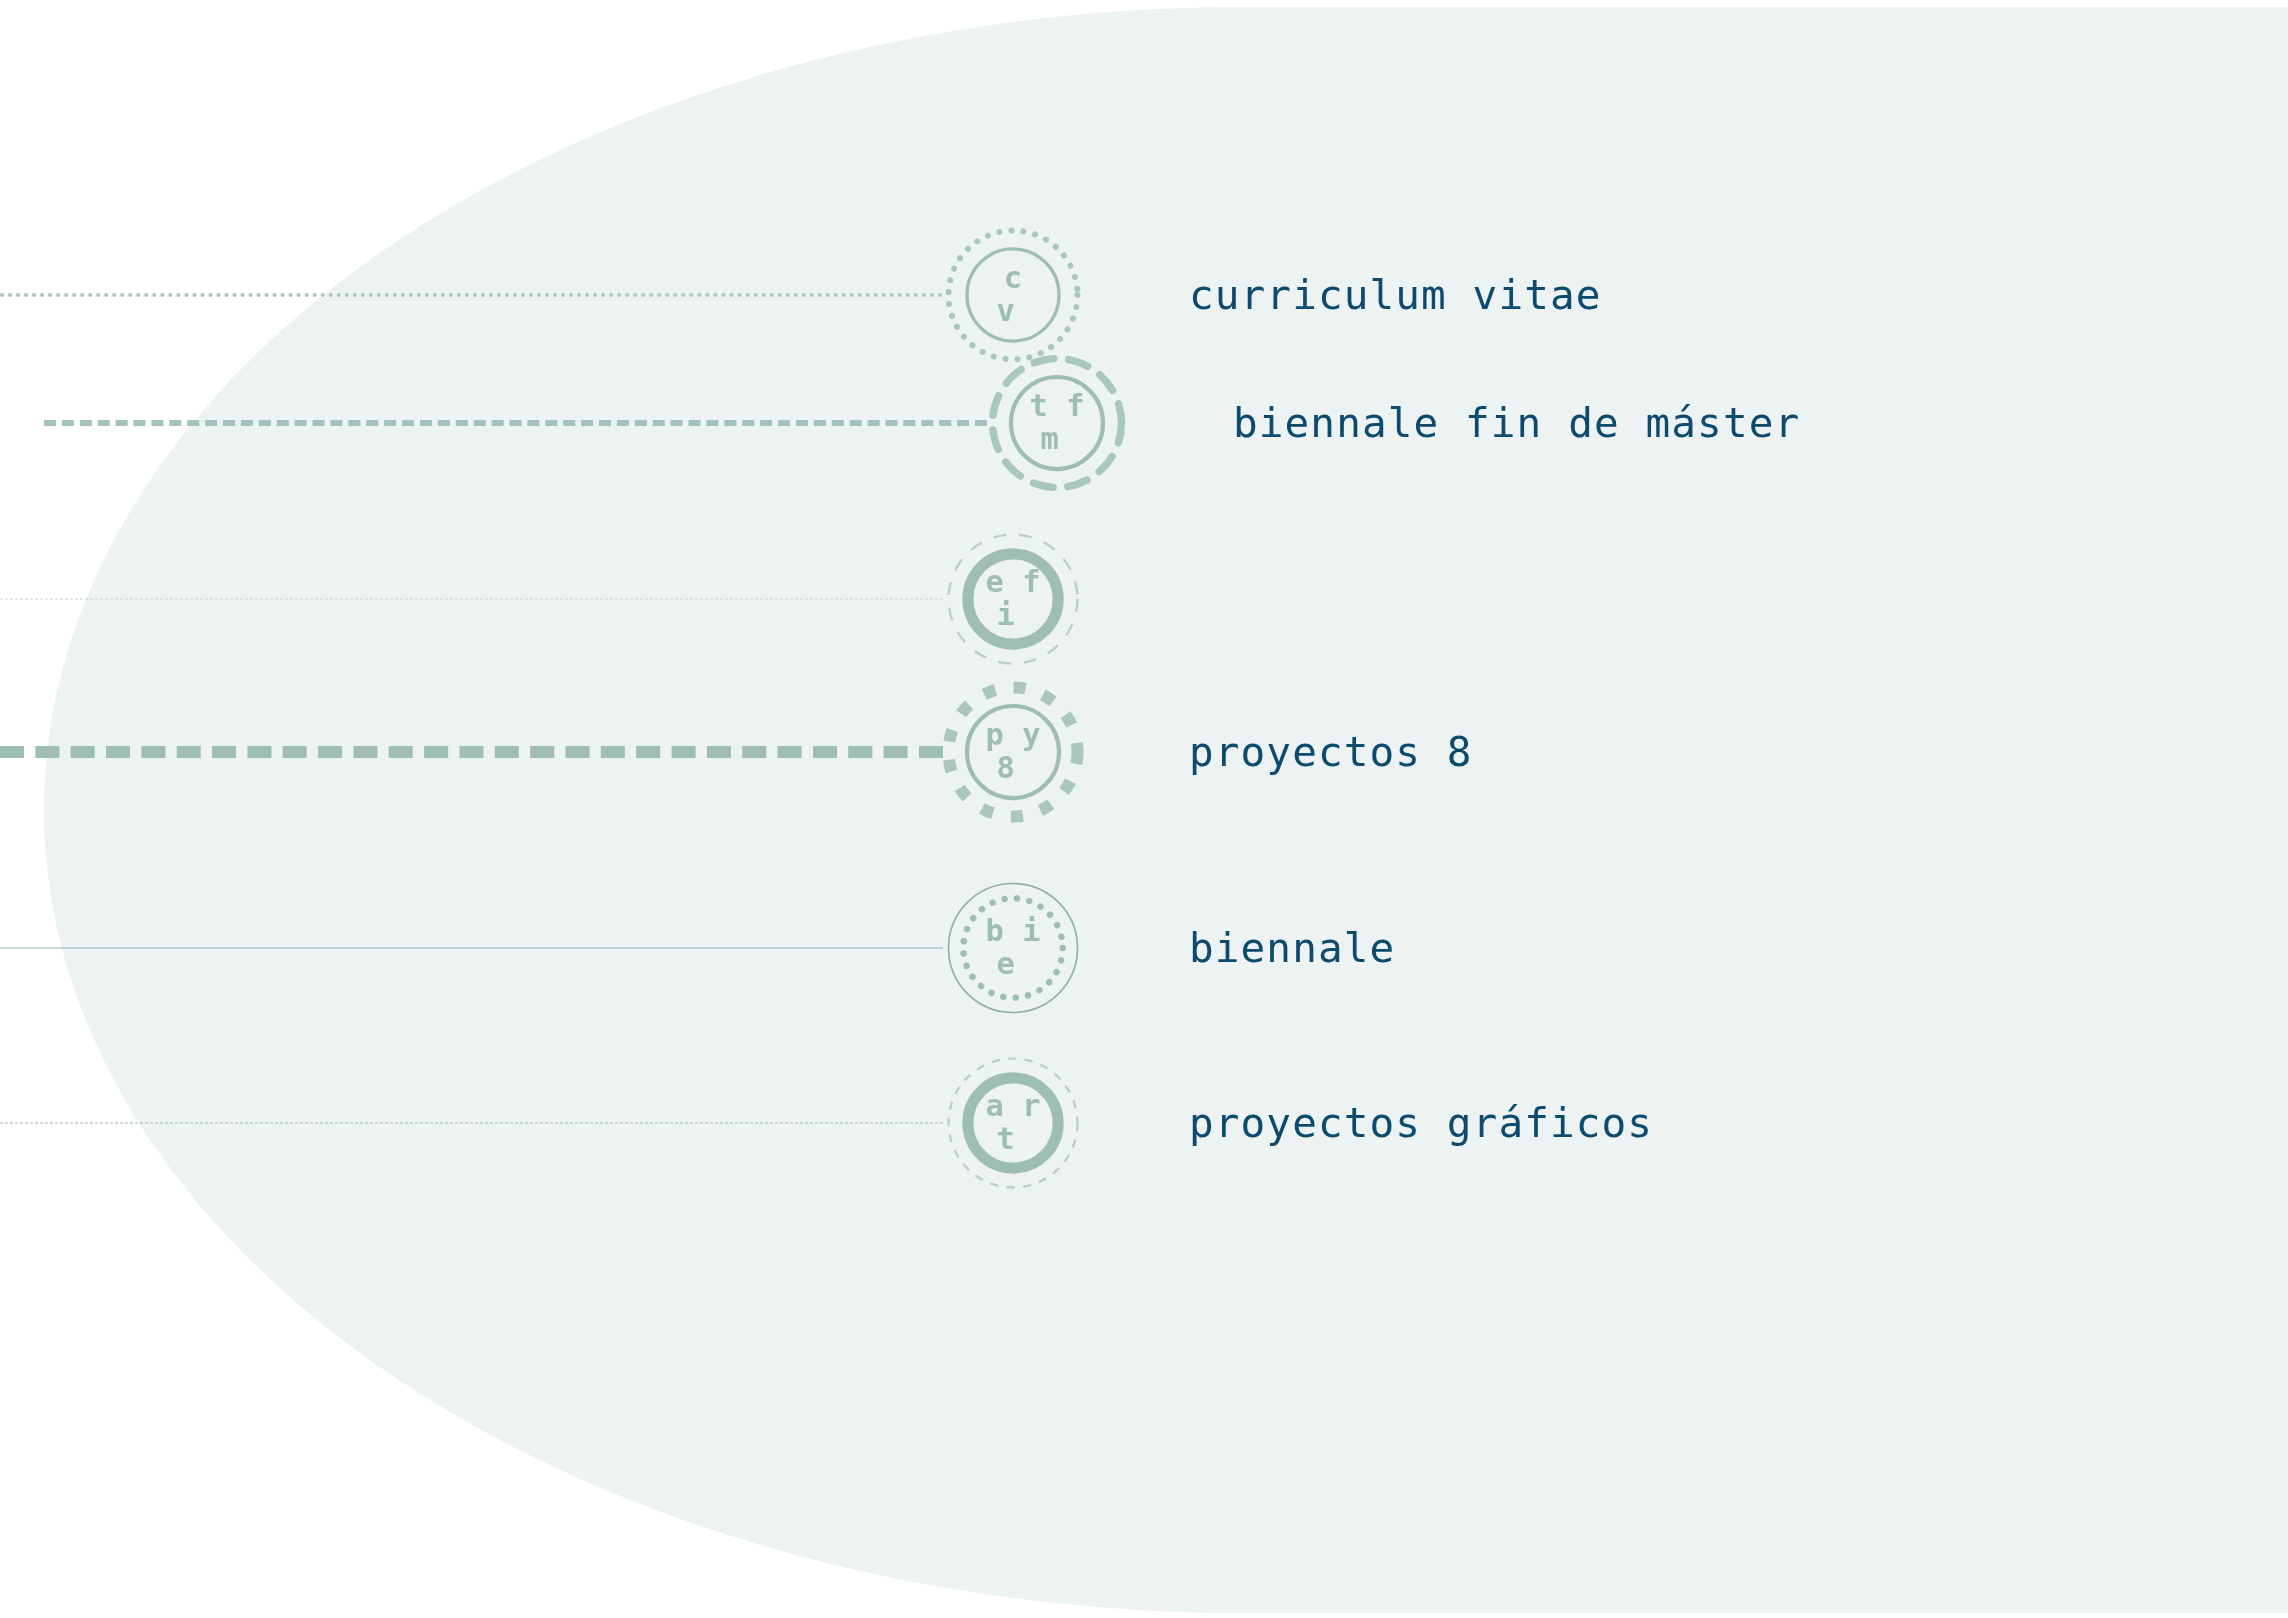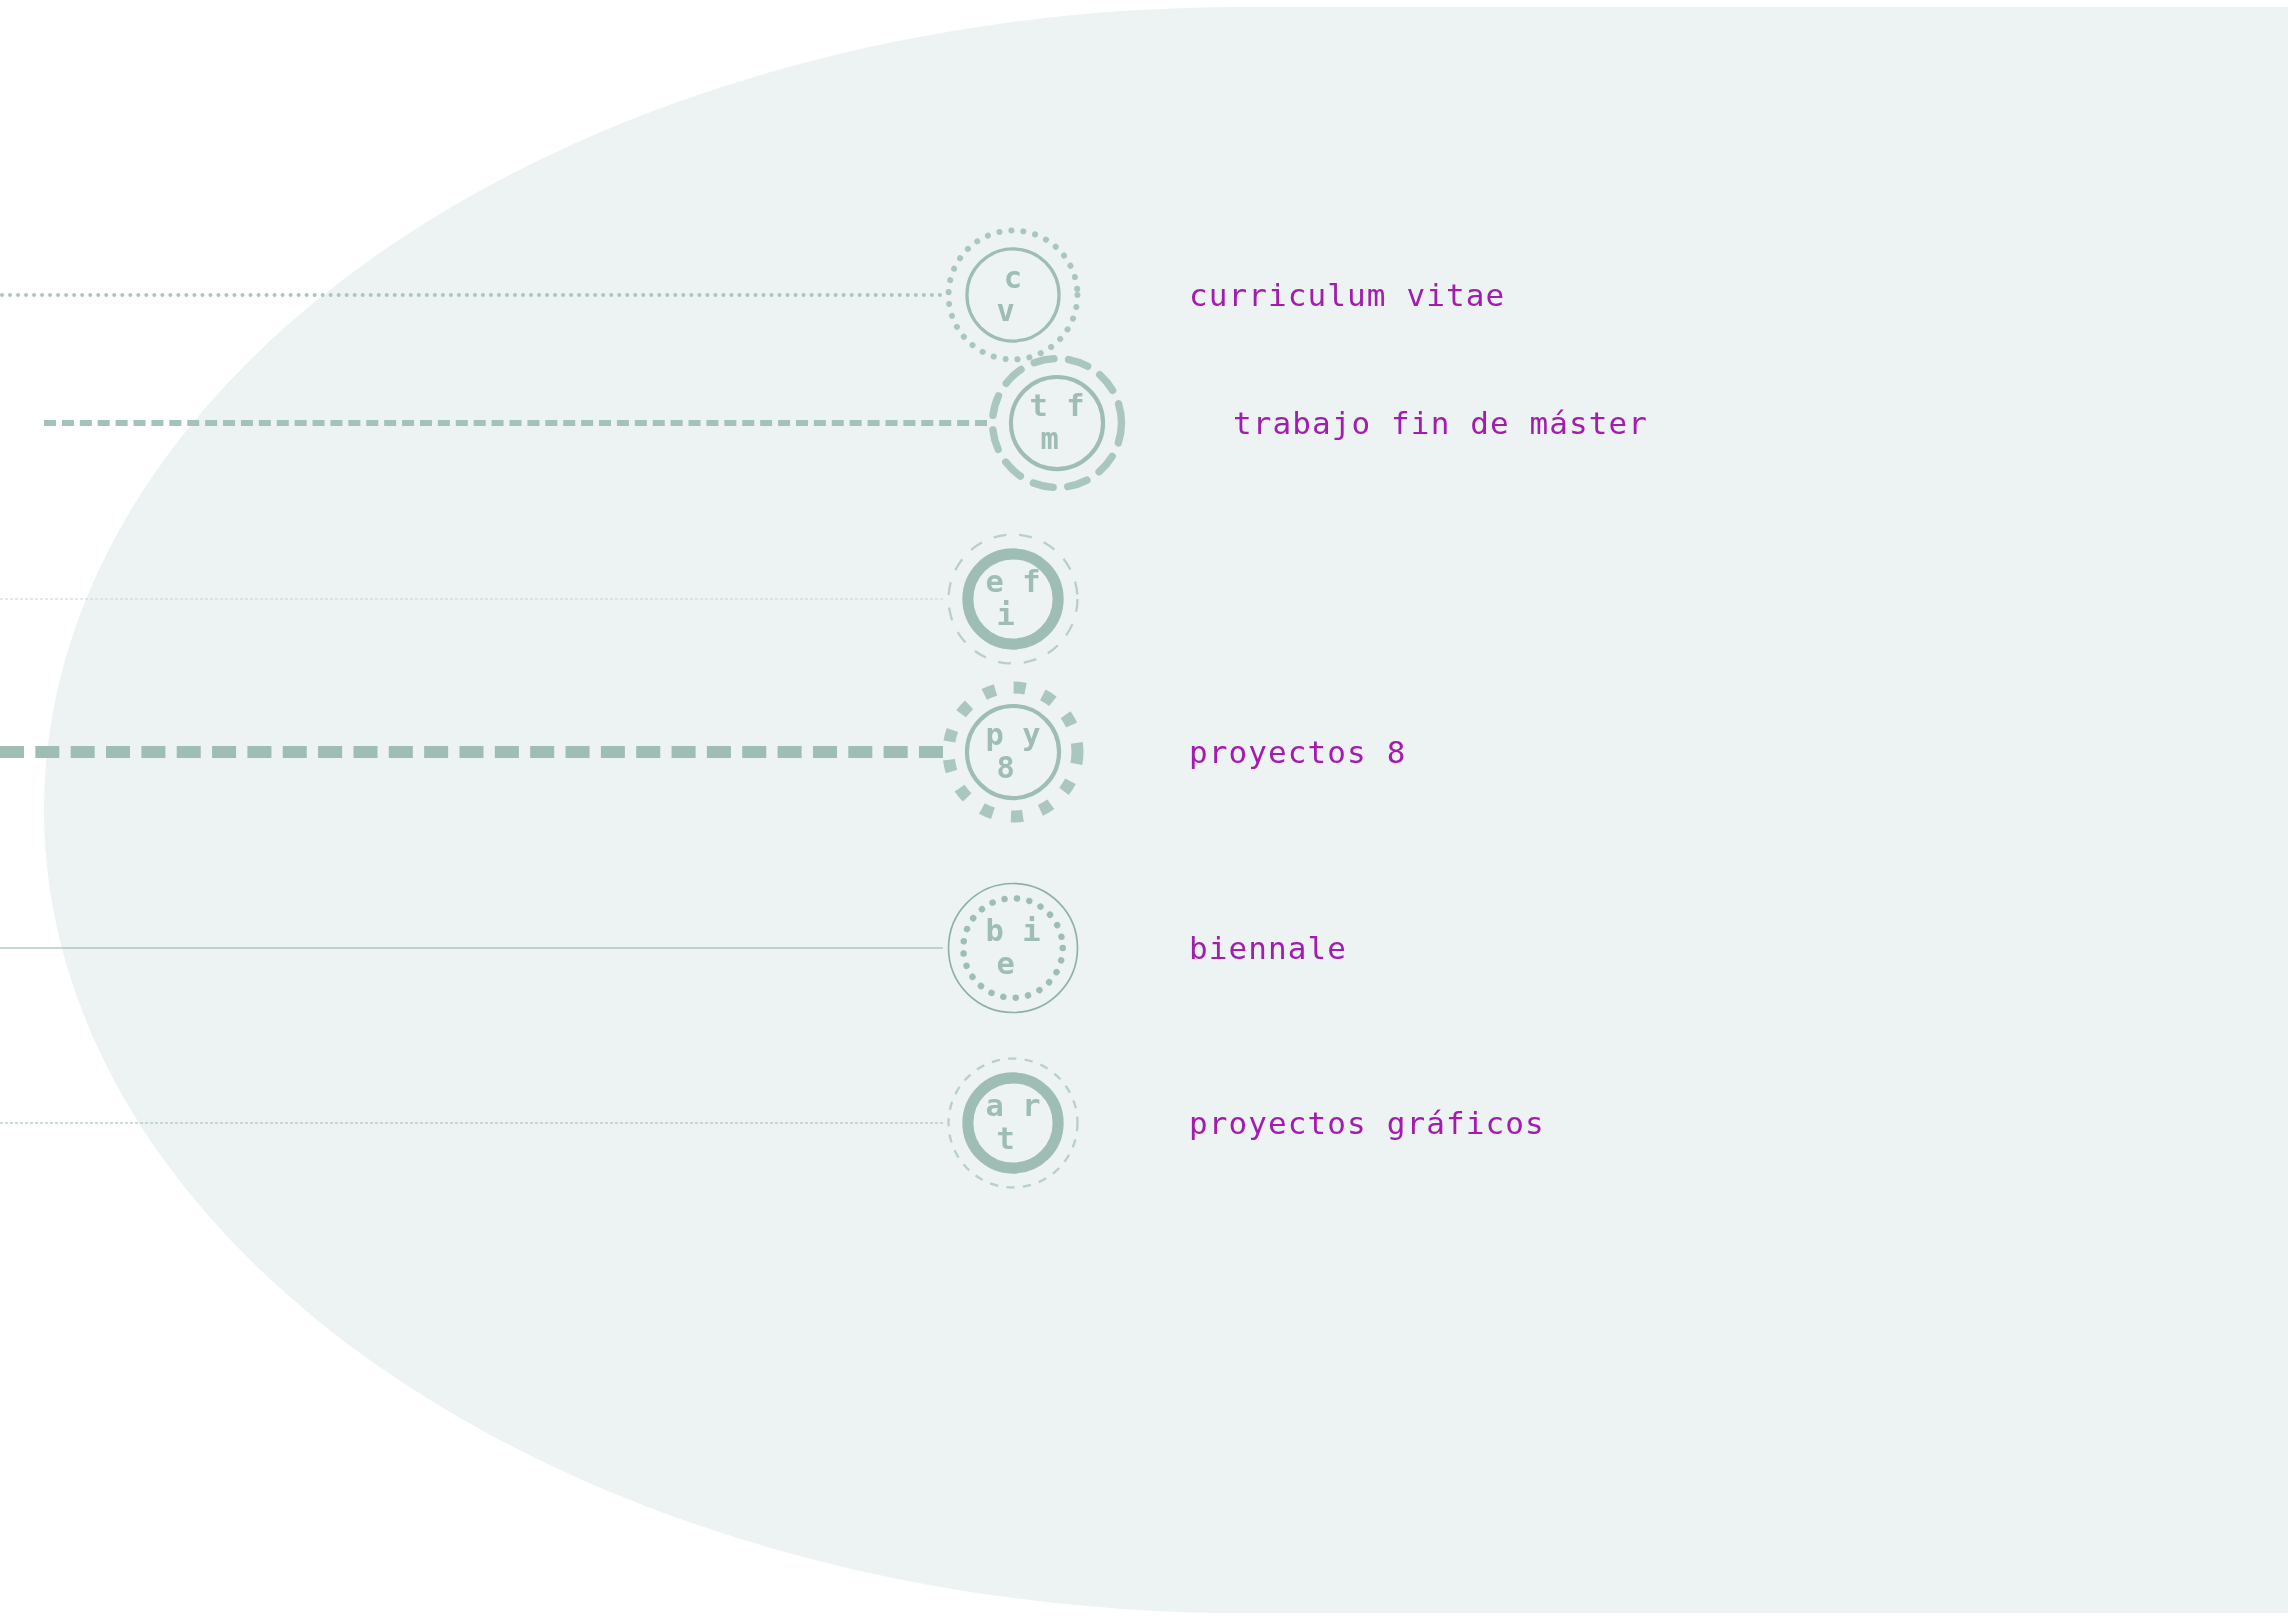--- a/index.html
+++ b/index.html
@@ -45,22 +45,22 @@
     font-family:"DejaVu Sans Mono",monospace;
     font-weight:bold;
   }
   .mono.l1{font-size:33px;}
   .mono.l2{font-size:33px;}
 
   
   .label{
     position:absolute;top:50%;transform:translateY(-50%);
     font-family:"DejaVu Sans Mono",monospace;
-    font-size:31px;
-    color:#a21caf;
+    font-size:41px;
+    color:#0c4a6e;
     letter-spacing:1.1px;
     white-space:nowrap;
   }
 </style>
 </head>
 <body>
 
 <div id="blob"></div>
 
 <div id="nav">
@@ -79,21 +79,21 @@
     <div class="row" style="top: 317px; margin-left: 44px;">
       <div class="line dashed-round" style="width: 943px;"></div>
       <div class="badge" style="left: 943px;">
         <svg viewBox="0 0 152 152">
           <circle cx="76" cy="76" r="50" fill="none" stroke="#9dbdb5" stroke-width="4.5"></circle>
           <circle cx="76" cy="76" r="70" fill="none" stroke="#a9c6bf" stroke-width="8" stroke-dasharray="22 16" stroke-linecap="round"></circle>
           <text x="76" y="68" text-anchor="middle" class="mono l1">t f</text>
           <text x="68" y="104" text-anchor="middle" class="mono l2">m</text>
         </svg>
       </div>
-      <div class="label" style="left: 1189px;">trabajo fin de máster</div>
+      <div class="label" style="left: 1189px;">biennale fin de máster</div>
     </div>
     <div class="row" style="top: 493px;">
       <div class="line dashed-faint" style="width: 943px;"></div>
       <div class="badge" style="left: 943px;">
         <svg viewBox="0 0 152 152">
           <circle cx="76" cy="76" r="49" fill="none" stroke="#9dbdb5" stroke-width="12"></circle>
           <circle cx="76" cy="76" r="70" fill="none" stroke="#b9cfc9" stroke-width="2.5" stroke-dasharray="14 14"></circle>
           <text x="76" y="68" text-anchor="middle" class="mono l1">e f</text>
           <text x="68" y="104" text-anchor="middle" class="mono l2">i</text>
         </svg>

